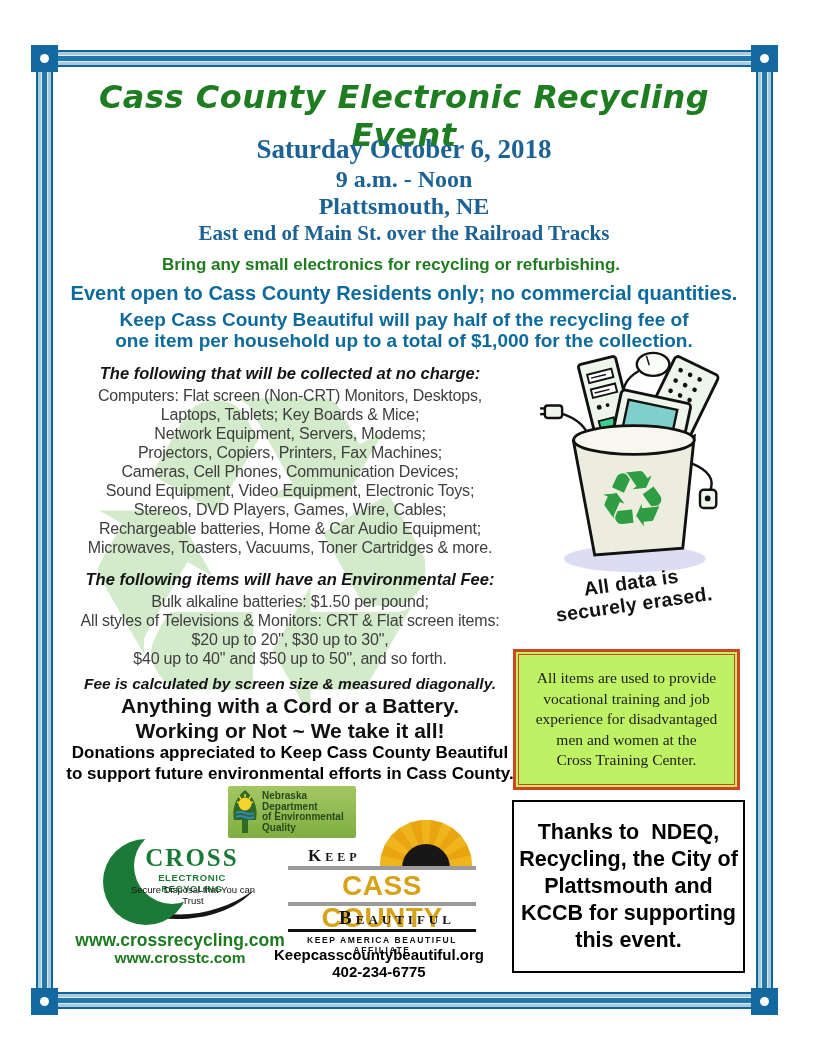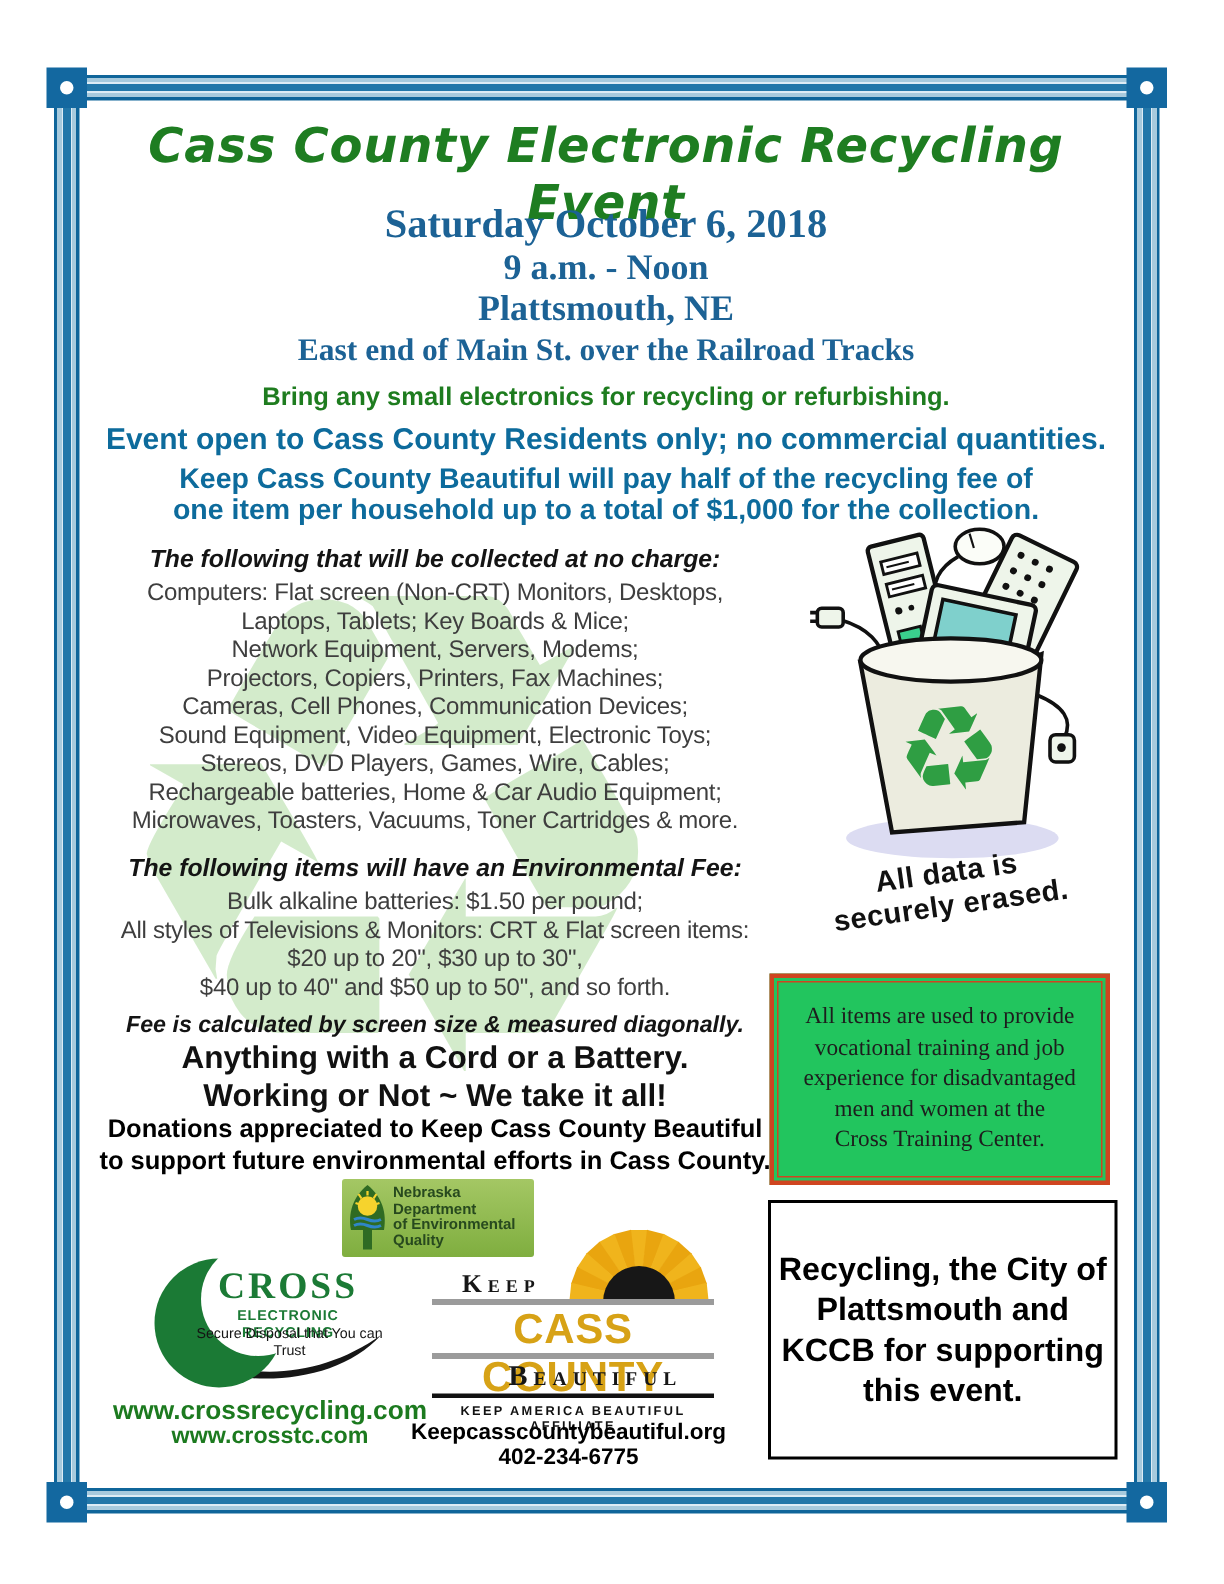--- a/index.html
+++ b/index.html
@@ -21,41 +21,41 @@
 
   
   .title{left:57px;top:78px;width:694px;font-family:"DejaVu Sans",sans-serif;
       font-style:italic;font-weight:700;font-size:32px;color:#1e7d21;letter-spacing:.5px;}
   .serifblue{font-family:"Liberation Serif",serif;font-weight:700;color:#1c6295;}
   .date{left:57px;top:134px;width:694px;font-size:27px;}
   .time{left:57px;top:166px;width:694px;font-size:24px;text-align:center;}
   .city{left:57px;top:193px;width:694px;font-size:24px;}
   .street{left:57px;top:221px;width:694px;font-size:21px;}
 
-  .bring{left:57px;top:255px;width:694px;font-size:17px;font-weight:700;color:#1e7c1f;}
+  .bring{left:44px;top:255px;width:694px;font-size:17px;font-weight:700;color:#1e7c1f;}
   .teal1{left:57px;top:282px;width:694px;font-size:20px;font-weight:700;color:#0d6b9c;}
   .teal2{left:57px;top:309px;width:694px;font-size:19px;font-weight:700;color:#0d6b9c;line-height:21px;}
 
   
   .leftcol{left:50px;top:364px;width:480px;z-index:3;}
   .watermark{position:absolute;left:10px;top:-30px;font-size:450px;line-height:1;
       font-family:"DejaVu Sans",sans-serif;color:#9fd48e;opacity:.45;z-index:0;}
   .leftcol-content{position:relative;z-index:1;}
   .listhead{font-size:16.5px;font-weight:700;font-style:italic;color:#141414;margin-bottom:3px;}
   .listline{font-size:16px;color:#3e3e3e;line-height:19px;letter-spacing:-.2px;}
   .gap12{height:13px;}
   .feenote{font-size:15.5px;font-weight:700;font-style:italic;color:#141414;margin-top:7px;}
   .tagline{font-size:21px;font-weight:700;color:#111;line-height:25px;margin-top:0;}
   .donate{font-size:17px;font-weight:700;color:#000000;line-height:20.5px;}
 
   
   .bin{left:535px;top:350px;width:195px;height:225px;}
   .datanote{left:535px;top:571px;width:195px;transform:rotate(-8deg);
       font-size:19.5px;font-weight:800;color:#111;line-height:22px;letter-spacing:.3px;}
-  .redbox{left:513px;top:649px;width:221px;border:3px solid #cf4520;background:#22c55e;z-index:3;}
+  .redbox{left:513px;top:649px;width:221px;border:3px solid #cf4520;background:#bef264;z-index:3;}
   .redbox-inner{border:1px solid #cf4520;margin:2px;padding:13px 6px;
       font-family:"Liberation Serif",serif;font-size:15.5px;color:#1d1d1d;line-height:20.5px;text-align:center;}
   .thanksbox{left:512px;top:800px;width:229px;height:169px;border:2px solid #000;background:#fff;
       display:flex;flex-direction:column;justify-content:center;z-index:3;}
   .thanksline{font-size:21.5px;font-weight:700;color:#000;line-height:27px;text-align:center;white-space:pre;}
 
   
   .ndeq{left:228px;top:786px;width:128px;height:52px;border-radius:2px;
       background:linear-gradient(to bottom,#a4c764,#7fae3f);display:flex;align-items:center;padding:2px;box-sizing:border-box;z-index:3;}
   .ndeq-text{font-size:10px;font-weight:700;color:#27491e;line-height:10.5px;margin-left:2px;}
@@ -209,20 +209,21 @@
     <div class="redbox-inner">
       <div>All items are used to provide</div>
       <div>vocational training and job</div>
       <div>experience for disadvantaged</div>
       <div>men and women at the</div>
       <div>Cross Training Center.</div>
     </div>
   </div>
 
   <div class="abs thanksbox">
+    <div class="thanksline">Thanks to  NDEQ,</div>
     <div class="thanksline">Recycling, the City of</div>
     <div class="thanksline">Plattsmouth and</div>
     <div class="thanksline">KCCB for supporting</div>
     <div class="thanksline">this event.</div>
   </div>
 
   <div class="abs ndeq">
     <svg width="30" height="46" viewBox="0 0 30 46">
       <path d="M15,1 C5,9 2,20 4,31 L12,31 L12,44 L18,44 L18,31 L26,31 C28,20 25,9 15,1 Z" fill="#2f6b23"></path>
       <circle cx="15" cy="15" r="6.5" fill="#f6d32d"></circle>

